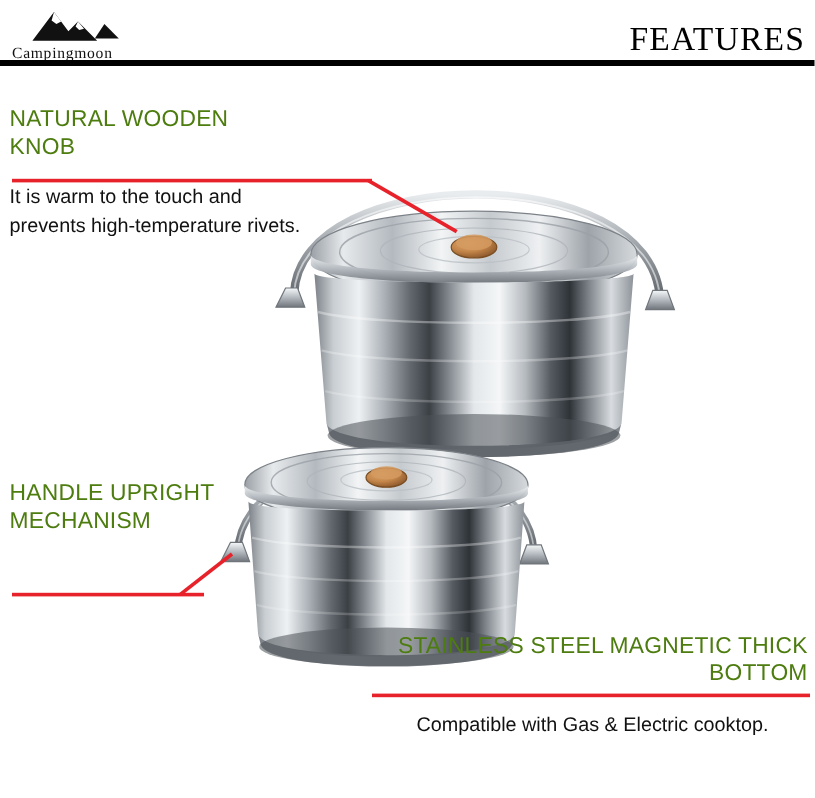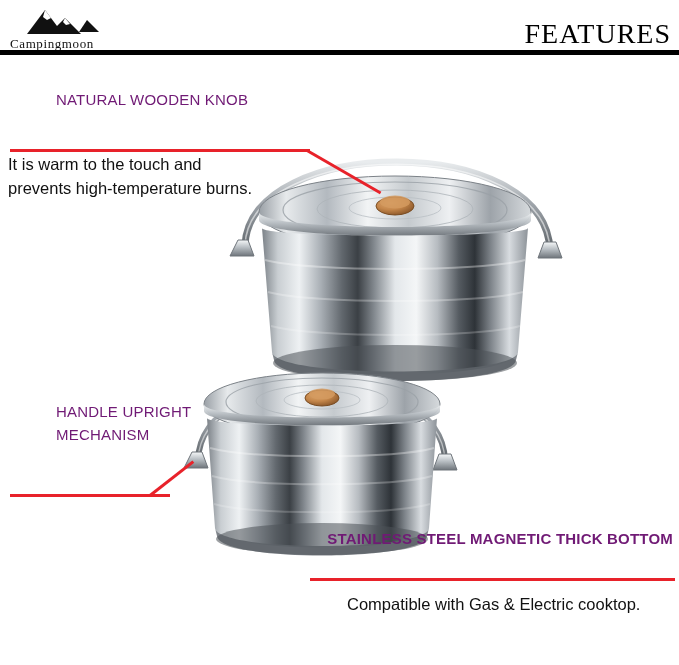--- a/index.html
+++ b/index.html
@@ -62,43 +62,42 @@
     left: 0;
     top: 50px;
     width: 679px;
     height: 5px;
     background: #000;
   }
 
   
   .headline {
     position: absolute;
-    color: #701a75;
-    font-size: 15px;
+    color: #4d7c0f;
+    font-size: 19px;
     line-height: 23px;
     letter-spacing: 0.2px;
     font-family: "Liberation Sans", sans-serif;
-    margin-left: 48px;
   }
   .body-text {
     position: absolute;
     color: #111;
     font-size: 16.5px;
     line-height: 24px;
     font-family: "Liberation Sans", sans-serif;
   }
 
   #knob-title { left: 8px; top: 88px; width: 240px; }
   #knob-body  { left: 8px; top: 152px; width: 250px; }
 
   #handle-title { left: 8px; top: 400px; width: 180px; }
   #handle-body  { left: 8px; top: 507px; width: 265px; }
 
   #bottom-title {
-    right: 6px; top: 527px; width: 380px; text-align: right; font-weight: bold;
+    right: 6px; top: 527px; width: 380px; text-align: right;
   }
   #bottom-body {
     right: 2px; top: 592px; width: 330px; text-align: left;
   }
 
   
   .leader {
     position: absolute;
     background: #e8222a;
   }
@@ -232,21 +231,21 @@
         <path d="M62 416 C102 427, 243 427, 282 416" fill="none" stroke="#ffffff" stroke-width="2" opacity="0.26"></path>
         <path d="M64 444 C104 455, 241 455, 280 444" fill="none" stroke="#ffffff" stroke-width="2" opacity="0.2"></path>
         <path d="M65 468 C67 492, 277 492, 279 468
                  L277 476 C275 502, 69 502, 67 476 Z" fill="#71777d" opacity="0.9"></path>
         <ellipse cx="172" cy="479" rx="106" ry="16" fill="#4c5257" opacity="0.55"></ellipse>
       </g>
     </svg>
   </div>
 
   <div class="headline nowrap" id="knob-title">NATURAL WOODEN KNOB</div>
-  <div class="body-text" id="knob-body">It is warm to the touch and prevents high-temperature burns.</div>
+  <div class="body-text" id="knob-body">It is warm to the touch and prevents high-temperature rivets.</div>
 
   <div class="leader leader-h" style="left:10px; top:149px; width:300px;"></div>
   <div class="leader" style="left:307px; top:149px; width:85px; height:3px; transform: rotate(30deg); transform-origin: left center;"></div>
 
   <div class="headline nowrap" id="handle-title">HANDLE UPRIGHT MECHANISM</div>
 
   <div class="leader leader-h" style="left:10px; top:494px; width:160px;"></div>
   <div class="leader" style="left:150px; top:494px; width:55px; height:3px; transform: rotate(-38deg); transform-origin: left center;"></div>
 
   <div class="headline nowrap" id="bottom-title">STAINLESS STEEL MAGNETIC THICK BOTTOM</div>

